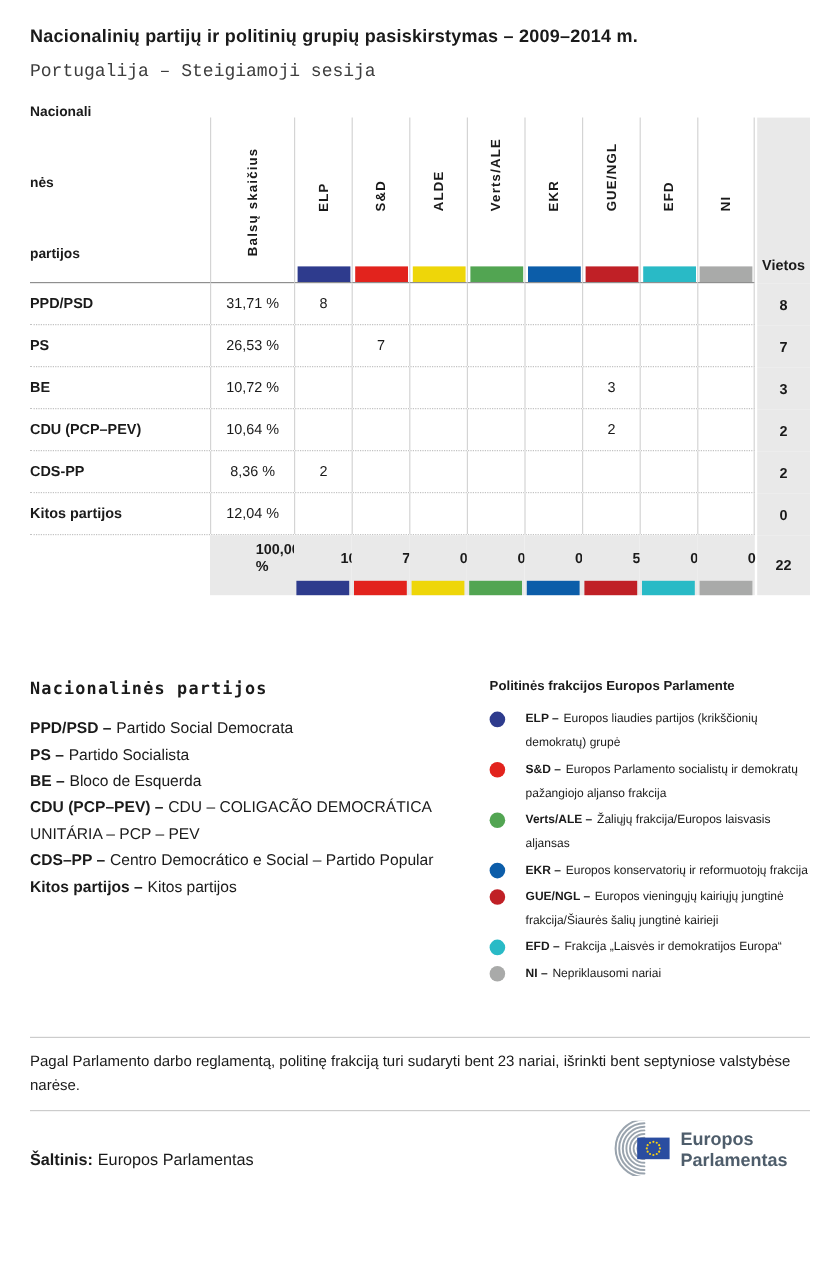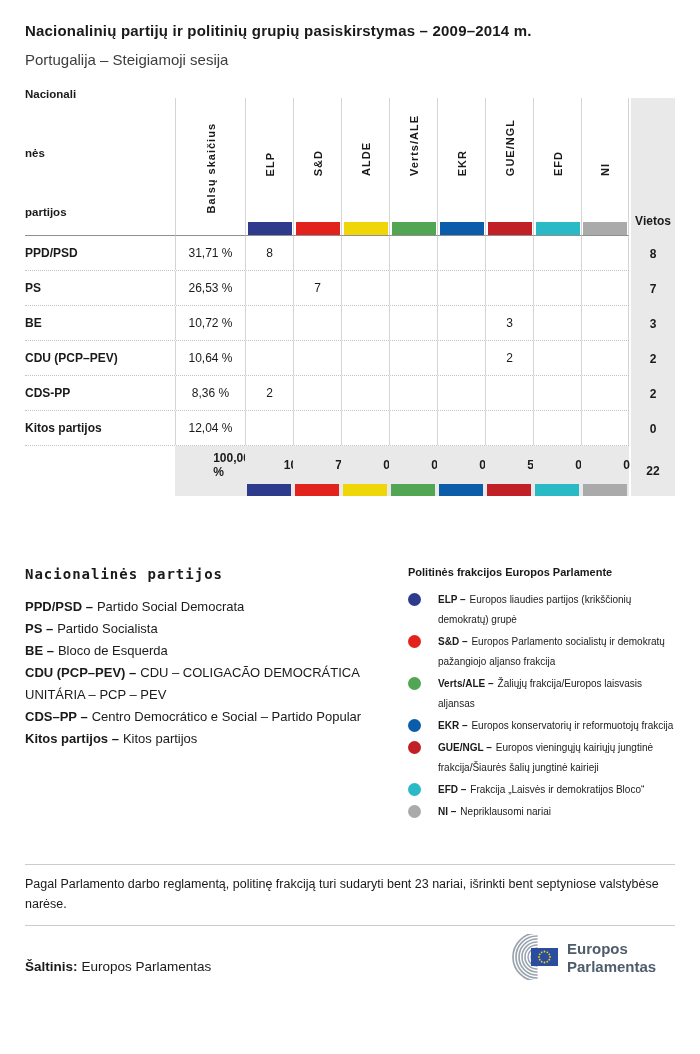--- a/index.html
+++ b/index.html
@@ -1,21 +1,21 @@
 <!DOCTYPE html>
 <html><head>
 <meta charset="utf-8">
 <style>
   * { box-sizing: border-box; margin: 0; padding: 0; }
   html, body { width: 700px; height: 1054px; background: #fff; overflow: hidden; }
   body { font-family: "Liberation Sans", sans-serif; color: #1a1a1a; }
   .page { padding: 22px 25px 0 25px; width: 700px; height: 1054px; }
 
   .title { font-size: 15px; font-weight: 700; letter-spacing: .2px; }
-  .subtitle { font-size: 15px; font-weight: 400; color: #3d3d3d; margin-top: 12px; }
+  .subtitle { font-size: 15px; font-weight: 400; color: #3d3d3d; margin-top: 12px; font-family: Liberation Mono, monospace; }
 
   
   .table { margin-top: 30px; width: 650px; }
   .thead { display: flex; height: 138px; }
   .bl { border-left: 1px solid #d4d4d4; }
   .br { border-right: 1px solid #d4d4d4; }
   .hbd { border-bottom: 1px solid #8f8f8f; gap: 38px; }
 
   .nhead { width: 150px; display: flex; flex-direction: column; justify-content: flex-end;
            padding-bottom: 12px; font-size: 11.5px; font-weight: 700; line-height: 21px; }
@@ -304,21 +304,21 @@
       <div class="pg-item">
         <span class="dot" style="background-color: rgb(12, 93, 169);"></span>
         <span class="pg-text"><span class="abbr">EKR –</span><span>Europos konservatorių ir reformuotojų frakcija</span></span>
       </div>
       <div class="pg-item">
         <span class="dot" style="background-color: rgb(192, 32, 38);"></span>
         <span class="pg-text"><span class="abbr">GUE/NGL –</span><span>Europos vieningųjų kairiųjų jungtinė frakcija/Šiaurės šalių jungtinė kairieji</span></span>
       </div>
       <div class="pg-item">
         <span class="dot" style="background-color: rgb(41, 186, 198);"></span>
-        <span class="pg-text"><span class="abbr">EFD –</span><span>Frakcija „Laisvės ir demokratijos Bloco“</span></span>
+        <span class="pg-text"><span class="abbr">EFD –</span><span>Frakcija „Laisvės ir demokratijos Europa“</span></span>
       </div>
       <div class="pg-item">
         <span class="dot" style="background-color: rgb(169, 170, 169);"></span>
         <span class="pg-text"><span class="abbr">NI –</span><span>Nepriklausomi nariai</span></span>
       </div>
     </div>
   </div>
 
   <hr class="rule rule1">
   <div class="note">Pagal Parlamento darbo reglamentą, politinę frakciją turi sudaryti bent 23 nariai, išrinkti bent septyniose valstybėse narėse.</div>

